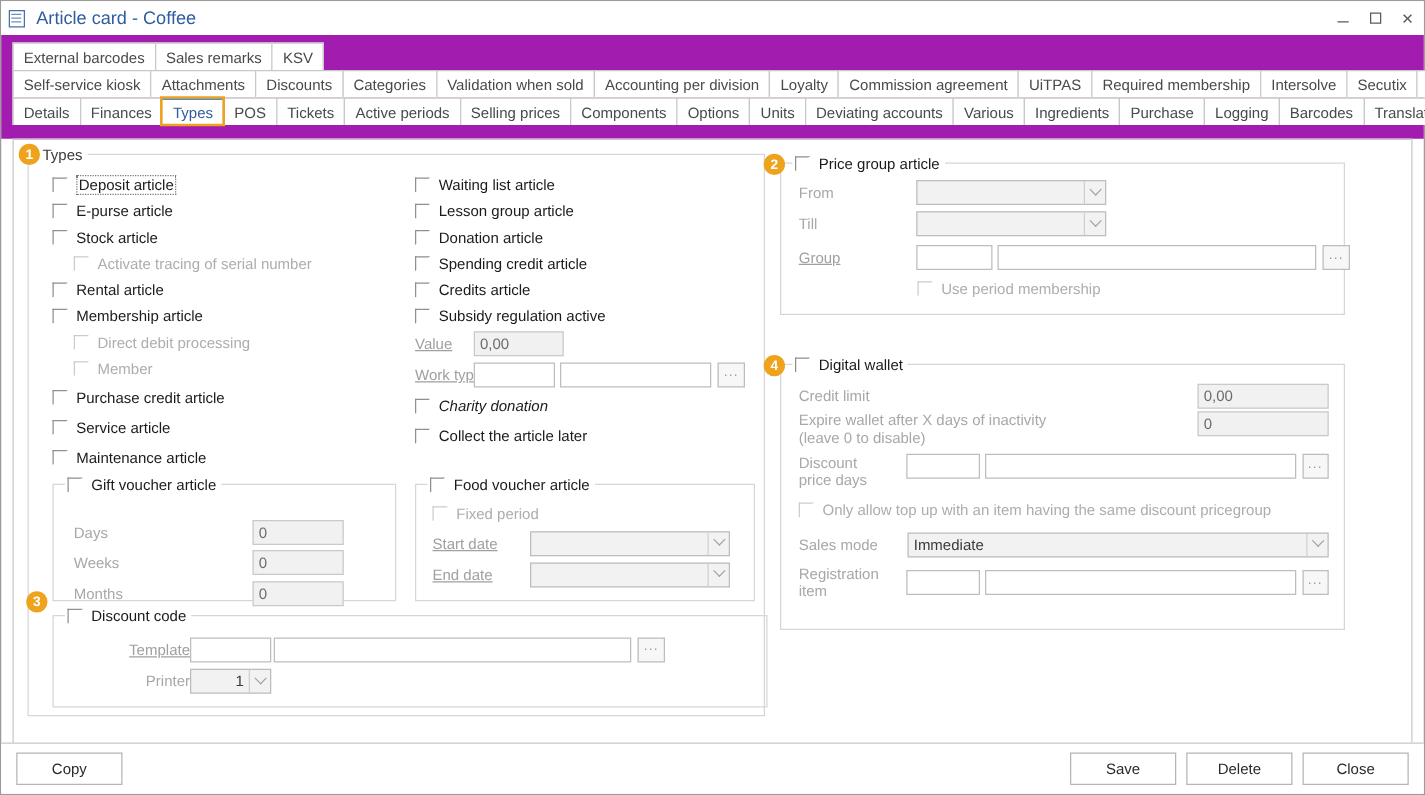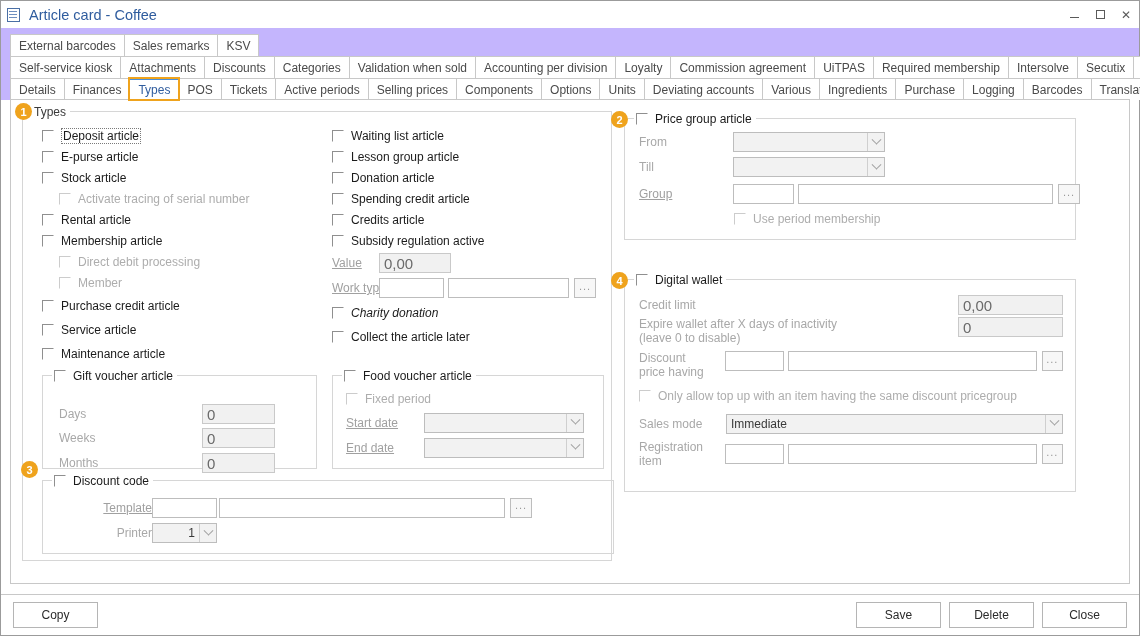--- a/index.html
+++ b/index.html
@@ -56,22 +56,22 @@
     width: 26px; height: 26px;
     display: flex; align-items: center; justify-content: center;
     color: #5a5a5a;
     font-size: 12px;
   }
   .win-btn .min { width: 9px; height: 1px; background: #5a5a5a; margin-top: 5px; }
   .win-btn .max { width: 9px; height: 9px; border: 1px solid #5a5a5a; }
 
   
   .tabstrip {
-    padding: 5px 9px 0 9px;
-    background: #c4b5fd;
+    padding: 5px 9px 12px 9px;
+    background: #a21caf;
   }
   .tabrow {
     display: flex;
     align-items: flex-end;
     height: 23px;
     margin-bottom: -1px;
   }
   .tab {
     height: 22px;
     padding: 0 8px;
@@ -144,21 +144,21 @@
   
   .lbl { color: #a8a8a8; font-size: 12px; white-space: nowrap; }
   .lbl.link { color: #a0a0a0; text-decoration: underline; }
   .lbl.dark { color: #3a3a3a; }
 
   
   .fld {
     height: 20px;
     border: 1px solid #bdbdbd;
     background: #ffffff;
-    font-size: 15px;
+    font-size: 12px;
     color: #3a3a3a;
     padding: 2px 4px;
     line-height: 15px;
     overflow: hidden;
   }
   .fld.ro { background: #f1f1f1; color: #6a6a6a; border-color: #c9c9c9; }
   .combo {
     height: 20px;
     display: flex;
     border: 1px solid #bdbdbd;
@@ -537,21 +537,21 @@
           <span style="flex:1;">
             <span class="lbl" style="display:block;">Expire wallet after X days of inactivity</span>
             <span class="lbl" style="display:block;">(leave 0 to disable)</span>
           </span>
           <span class="fld ro" style="width:105px;">0</span>
         </div>
 
         <div class="row" style="height:32px; align-items:flex-start;">
           <span style="width:88px;">
             <span class="lbl" style="display:block;">Discount</span>
-            <span class="lbl" style="display:block;">price having</span>
+            <span class="lbl" style="display:block;">price days</span>
           </span>
           <span class="fld" style="width:61px;"></span>
           <span class="fld" style="width:255px; margin-left:4px;"></span>
           <span class="ell" style="margin-left:5px;">...</span>
         </div>
 
         <div class="chk dis" style="height:26px;">
           <span class="cb dis"></span>
           <span>Only allow top up with an item having the same discount pricegroup</span>
         </div>

